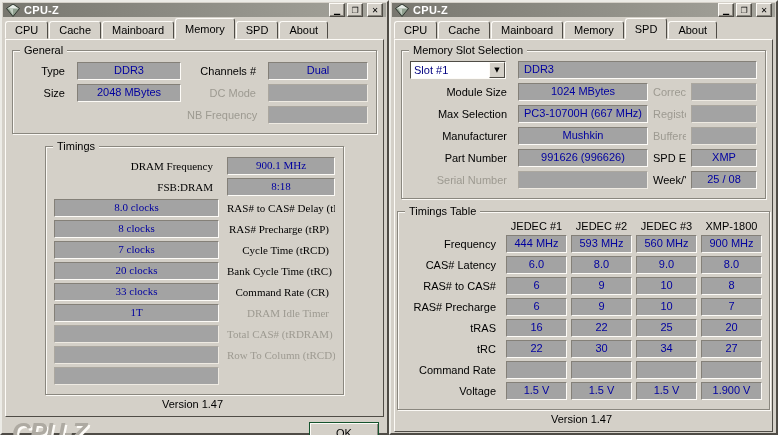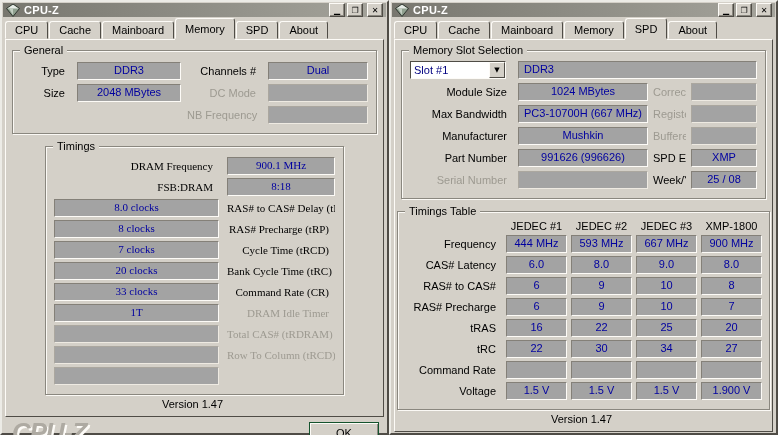--- a/index.html
+++ b/index.html
@@ -269,21 +269,21 @@
           <span class="combo-text">Slot #1</span>
           <span class="combo-btn">▼</span>
         </span>
         <span class="field left span3">DDR3</span>
 
         <span class="label">Module Size</span>
         <span class="field">1024 MBytes</span>
         <span class="label disabled">Correction</span>
         <span class="field disabled"></span>
 
-        <span class="label">Max Bandwidth</span>
+        <span class="label">Max Selection</span>
         <span class="field">PC3-10700H (667 MHz)</span>
         <span class="label disabled">Registered</span>
         <span class="field disabled"></span>
 
         <span class="label">Manufacturer</span>
         <span class="field">Mushkin</span>
         <span class="label disabled">Buffered</span>
         <span class="field disabled"></span>
 
         <span class="label">Part Number</span>
@@ -303,21 +303,21 @@
       <div class="table-grid">
         <span></span>
         <span class="th">JEDEC #1</span>
         <span class="th">JEDEC #2</span>
         <span class="th">JEDEC #3</span>
         <span class="th">XMP-1800</span>
 
         <span class="label">Frequency</span>
         <span class="field">444 MHz</span>
         <span class="field">593 MHz</span>
-        <span class="field">667 MHz</span>
+        <span class="field">560 MHz</span>
         <span class="field">900 MHz</span>
 
         <span class="label">CAS# Latency</span>
         <span class="field">6.0</span>
         <span class="field">8.0</span>
         <span class="field">9.0</span>
         <span class="field">8.0</span>
 
         <span class="label">RAS# to CAS#</span>
         <span class="field">6</span>

